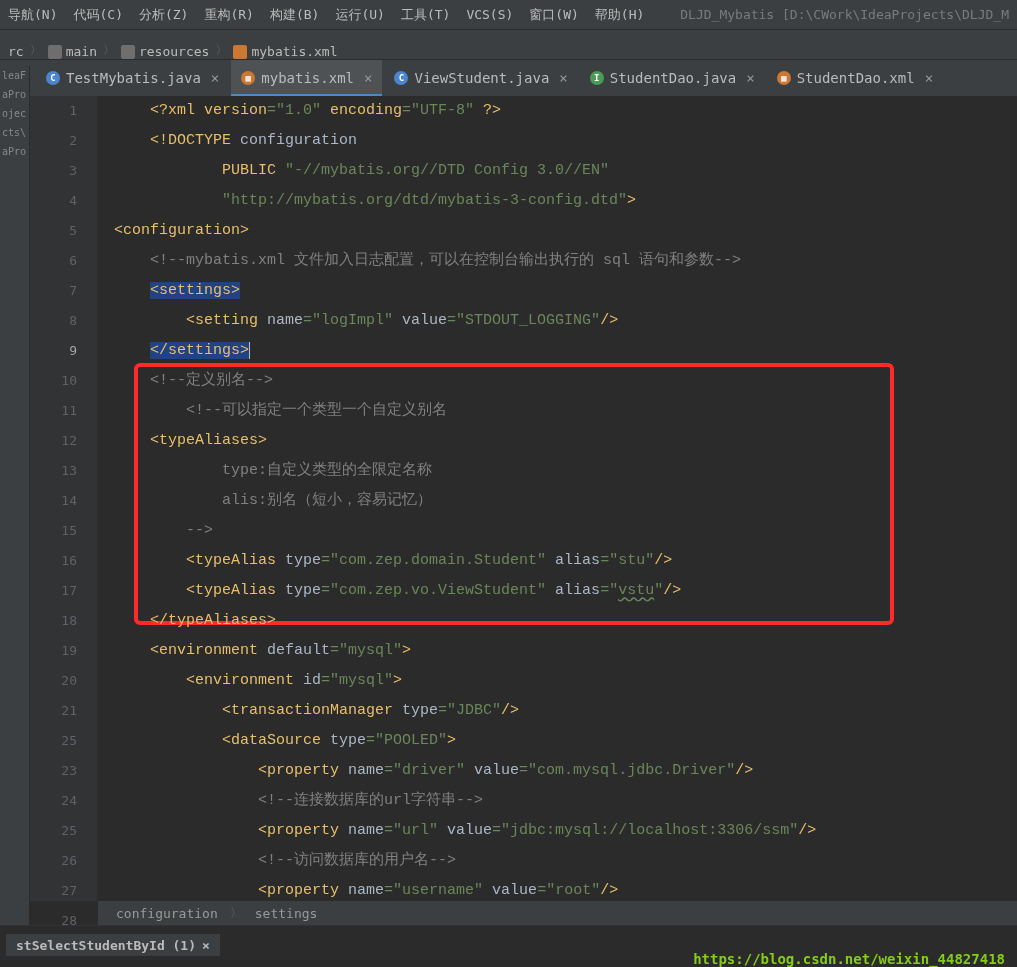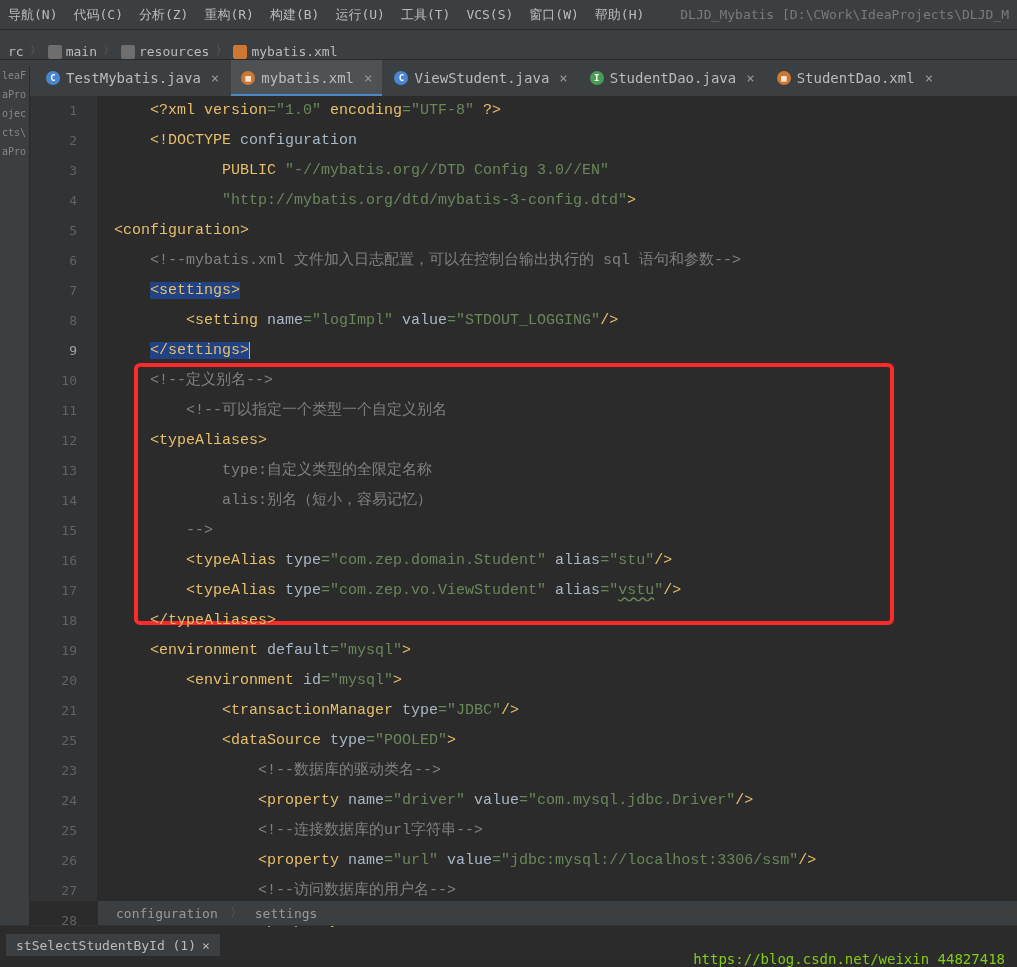--- a/index.html
+++ b/index.html
@@ -45,21 +45,21 @@
 .cmt  { color:#808080; }
 .warn { color:#6a8759; text-decoration: underline wavy #6a8759; text-underline-offset:2px;}
 .caret { border-right:1px solid #bbb;}
 
 .hl-box { position:absolute; border:4px solid #ff2a2a; border-radius:6px;}
 .hl-tag { background:#214283; }
 
 .crumb2 { position:absolute; left:68px; right:0; bottom:0; height:24px; background:#3c3f41; color:#999; font-size:13px; padding-left:18px; display:flex; align-items:center; gap:12px;}
 .crumb2 .sep{color:#666;}
 
-.footer { position:absolute; left:0; right:0; bottom:0; height:42px; border-top:1px solid #323232;}
+.footer { position:absolute; left:0; right:0; bottom:0; height:42px; border-top:1px solid #323232;font-weight:bold;}
 .footer .tab2 { position:absolute; left:6px; top:8px; height:22px; display:flex; align-items:center; background:#3c3f41; padding:0 10px; color:#bbb; font-size:13px; gap:6px;}
 .footer .url { position:absolute; right:12px; bottom:0; color:#84cc16; font-size:14px;}
 </style>
 </head>
 <body>
 
 <div class="menubar">
   <span class="mi">导航(N)</span>
   <span class="mi">代码(C)</span>
   <span class="mi">分析(Z)</span>
@@ -169,21 +169,20 @@
     <div class="codeline">            <span class="cmt">type:自定义类型的全限定名称</span></div>
     <div class="codeline">            <span class="cmt">alis:别名（短小，容易记忆）</span></div>
     <div class="codeline">        <span class="cmt">--&gt;</span></div>
     <div class="codeline">        <span class="tag">&lt;</span><span class="tag">typeAlias </span><span class="attr">type</span><span class="str">="com.zep.domain.Student"</span><span class="attr"> alias</span><span class="str">="stu"</span><span class="tag">/&gt;</span></div>
     <div class="codeline">        <span class="tag">&lt;</span><span class="tag">typeAlias </span><span class="attr">type</span><span class="str">="com.zep.vo.ViewStudent"</span><span class="attr"> alias</span><span class="str">="</span><span class="warn">vstu</span><span class="str">"</span><span class="tag">/&gt;</span></div>
     <div class="codeline">    <span class="tag">&lt;/</span><span class="tag">typeAliases</span><span class="tag">&gt;</span></div>
     <div class="codeline">    <span class="tag">&lt;</span><span class="tag">environment </span><span class="attr">default</span><span class="str">="mysql"</span><span class="tag">&gt;</span></div>
     <div class="codeline">        <span class="tag">&lt;</span><span class="tag">environment </span><span class="attr">id</span><span class="str">="mysql"</span><span class="tag">&gt;</span></div>
     <div class="codeline">            <span class="tag">&lt;</span><span class="tag">transactionManager </span><span class="attr">type</span><span class="str">="JDBC"</span><span class="tag">/&gt;</span></div>
     <div class="codeline">            <span class="tag">&lt;</span><span class="tag">dataSource </span><span class="attr">type</span><span class="str">="POOLED"</span><span class="tag">&gt;</span></div>
-    <div class="codeline">                <span class="cmt">&lt;!--数据库的驱动类名--&gt;</span></div>
     <div class="codeline">                <span class="tag">&lt;</span><span class="tag">property </span><span class="attr">name</span><span class="str">="driver"</span><span class="attr"> value</span><span class="str">="com.mysql.jdbc.Driver"</span><span class="tag">/&gt;</span></div>
     <div class="codeline">                <span class="cmt">&lt;!--连接数据库的url字符串--&gt;</span></div>
     <div class="codeline">                <span class="tag">&lt;</span><span class="tag">property </span><span class="attr">name</span><span class="str">="url"</span><span class="attr"> value</span><span class="str">="jdbc:mysql://localhost:3306/ssm"</span><span class="tag">/&gt;</span></div>
     <div class="codeline">                <span class="cmt">&lt;!--访问数据库的用户名--&gt;</span></div>
     <div class="codeline">                <span class="tag">&lt;</span><span class="tag">property </span><span class="attr">name</span><span class="str">="username"</span><span class="attr"> value</span><span class="str">="root"</span><span class="tag">/&gt;</span></div>
   </div>
 
   <div class="crumb2">
     <span>configuration</span>
     <span class="sep">〉</span>

